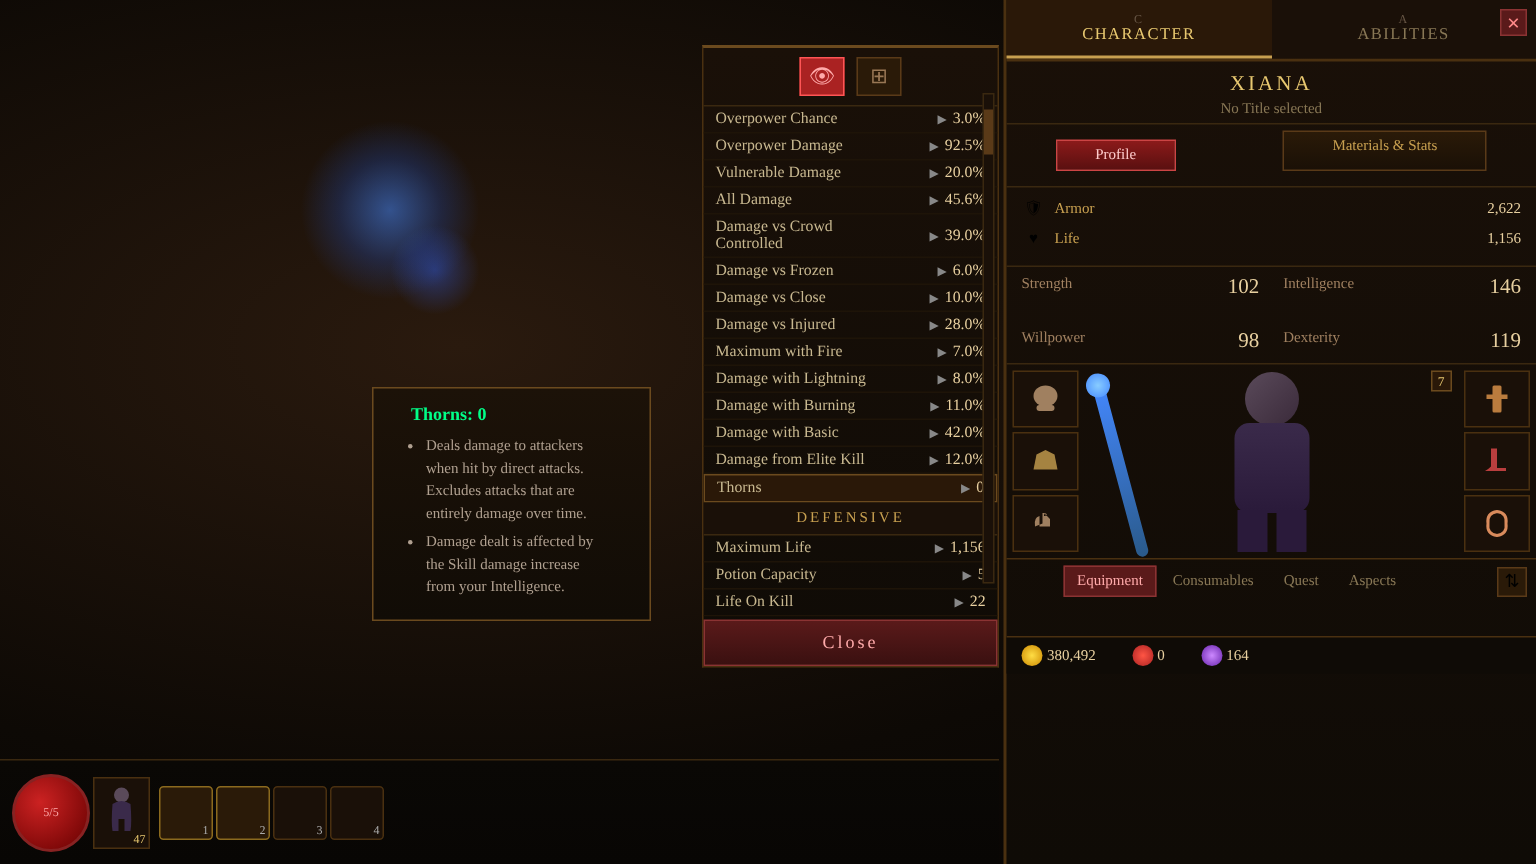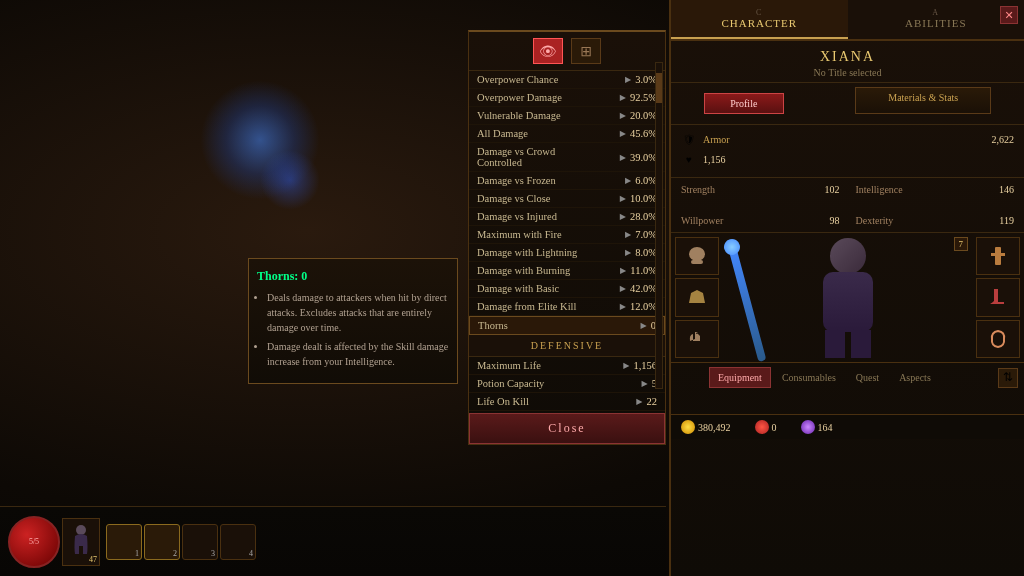--- a/index.html
+++ b/index.html
@@ -34,24 +34,24 @@
       width: 60px; height: 60px;
       background: radial-gradient(circle, #3366ff66 0%, transparent 70%);
       border-radius: 50%;
     }
 
     
     .tooltip-box {
       position: absolute;
       left: 248px;
       top: 258px;
-      width: 210px;
+      width: 186px;
       background: linear-gradient(180deg, #1c1208 0%, #110c06 100%);
       border: 1px solid #6b4a1e;
-      padding: 10px 8px;
+      padding: 10px 25px;
       z-index: 10;
     }
     .tooltip-title {
       color: #c8a050;
       font-size: 12px;
       font-weight: bold;
       margin-bottom: 6px;
     }
     .tooltip-title span {
       color: #00ff88;
@@ -291,21 +291,21 @@
       display: flex;
       justify-content: space-between;
       padding: 2px 0;
     }
     .attr-name {
       color: #a08060;
       font-size: 10px;
     }
     .attr-val {
       color: #e8d0a0;
-      font-size: 10px;
+      font-size: 14px;
     }
 
     .equip-tabs {
       display: flex;
       gap: 2px;
       padding: 4px 6px;
       border-top: 1px solid #4a3010;
       align-items: center;
     }
     .equip-tab {
@@ -574,20 +574,21 @@
   </div>
 
   <div class="stats-summary">
     <div class="stat-summary-row">
       <div class="stat-icon">🛡</div>
       <span class="stat-label">Armor</span>
       <span class="stat-num">2,622</span>
     </div>
     <div class="stat-summary-row">
       <div class="stat-icon">♥</div>
+      <span class="stat-label">Life</span>
       <span class="stat-num">1,156</span>
     </div>
   </div>
 
   <div class="attr-grid">
     <div class="attr-row">
       <span class="attr-name">Strength</span>
       <span class="attr-val">102</span>
     </div>
     <div class="attr-row">

